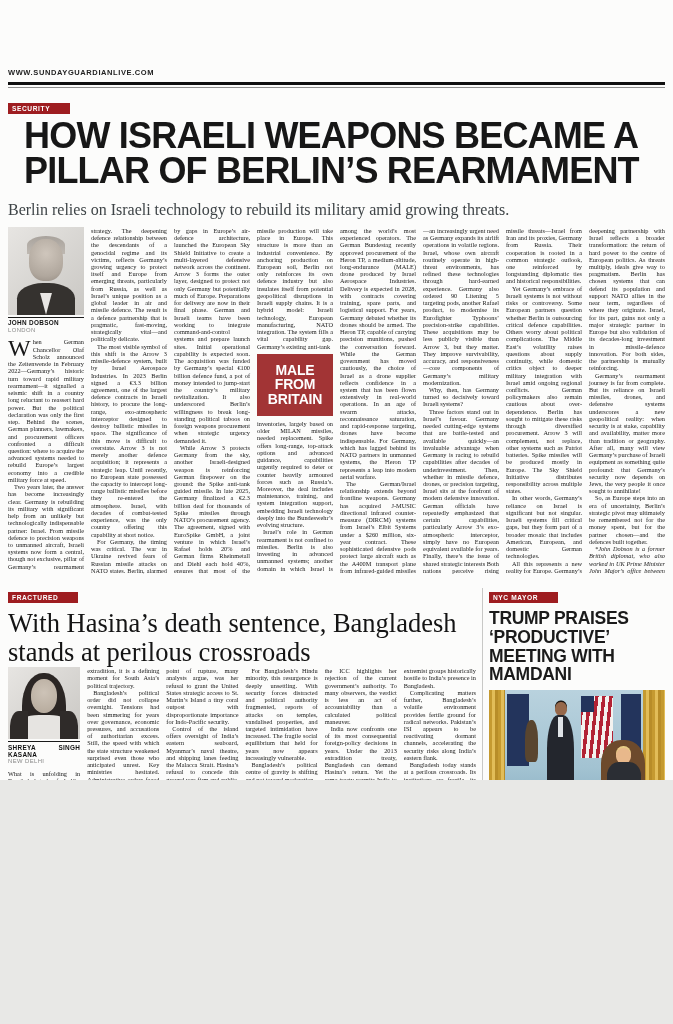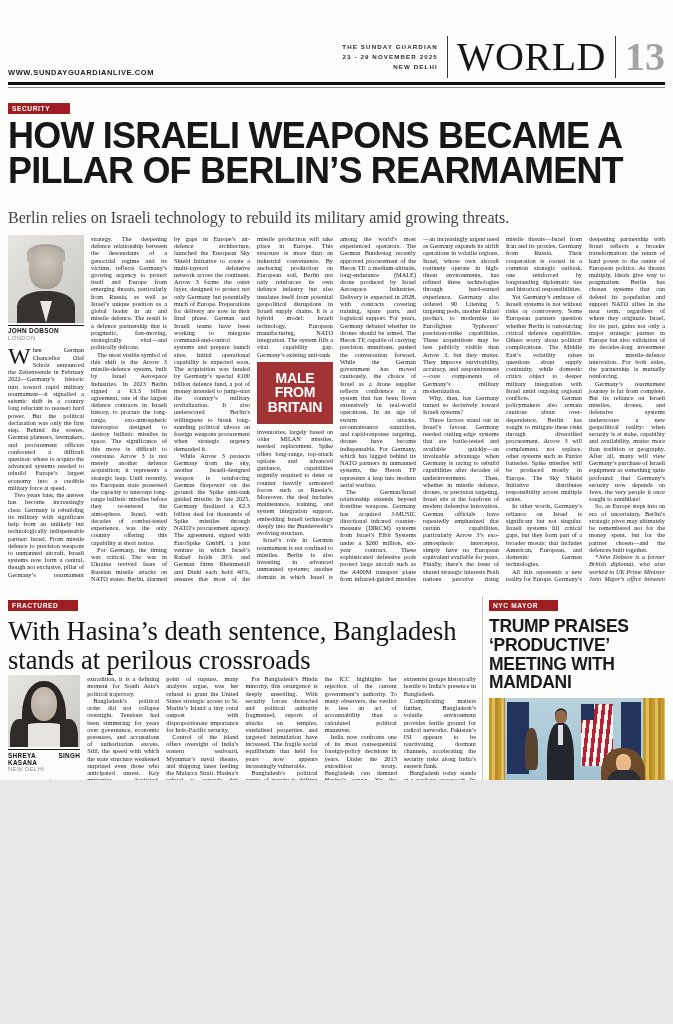--- a/index.html
+++ b/index.html
@@ -18,23 +18,23 @@
                 letter-spacing:.5px;}
   .mast-pageno{font-family:"Liberation Serif",serif;font-size:40px;line-height:.9;color:#a3a3a3;
                font-weight:bold;}
   .rule-thick{height:2px;border-top:3px solid #101010;border-bottom:1px solid #8d8d8d;margin-top:4px;}
   
   .kicker{display:inline-block;color:#fff;font-family:"Liberation Sans",sans-serif;
           font-size:6.6px;font-weight:bold;letter-spacing:.6px;padding:2px 20px 2px 4px;
           text-transform:uppercase;}
   
   .lead-head{font-family:"Liberation Sans",sans-serif;font-weight:bold;font-size:36px;
-             line-height:.97;letter-spacing:-.8px;color:#171717;margin:4px 0 0 0;}
+             line-height:.97;letter-spacing:-.8px;color:#171717;margin:4px 0 0 16px;}
   .standfirst{font-family:"Liberation Serif",serif;font-weight:normal;font-size:16px;
-              color:#3e4447;margin:20px 0 8px 0;}
+              color:#3e4447;margin:12px 0 8px 0;}
   .body{column-fill:auto;overflow:hidden;text-align:justify;font-size:6.3px;line-height:1.15;
         hyphens:auto;-webkit-hyphens:auto;color:#181818;}
   .body p{margin:0;text-indent:6px;}
   .body p.noindent{text-indent:0;}
   .cols8{column-count:8;column-gap:7px;height:350px;}
   .cols6{column-count:6;column-gap:7px;height:330px;}
   .cols2{column-count:2;column-gap:7px;height:212px;}
   .dropcap::first-letter{float:left;font-size:24px;line-height:18px;padding:1px 2px 0 0;}
   
   .author-block{break-inside:avoid;margin-bottom:5px;}
@@ -111,31 +111,20 @@
   .byl-role{font-family:"Liberation Sans",sans-serif;font-size:6.4px;font-weight:bold;color:#111;letter-spacing:.3px;}
   .byl-loc{font-family:"Liberation Sans",sans-serif;font-size:5.9px;color:#8d8d8d;letter-spacing:.4px;}
 </style>
 </head>
 <body>
 
 <div class="page">
 
   <div class="mast">
     <div class="mast-url">WWW.SUNDAYGUARDIANLIVE.COM</div>
-    <div class="mast-right">
-      <div class="mast-info">
-        <div>THE SUNDAY GUARDIAN</div>
-        <div>23 - 29 NOVEMBER 2025</div>
-        <div>NEW DELHI</div>
-      </div>
-      <div class="vrule"></div>
-      <div class="mast-section">WORLD</div>
-      <div class="vrule"></div>
-      <div class="mast-pageno">13</div>
-    </div>
   </div>
   <div class="rule-thick"></div>
 
   <div style="margin-top:9px;">
     <span class="kicker" style="background:#9e1d20;">SECURITY</span>
     <h1 class="lead-head">HOW ISRAELI WEAPONS BECAME A PILLAR OF BERLIN’S REARMAMENT</h1>
     <div class="standfirst">Berlin relies on Israeli technology to rebuild its military amid growing threats.</div>
 
     <div class="body cols8">
       <div class="author-block">

